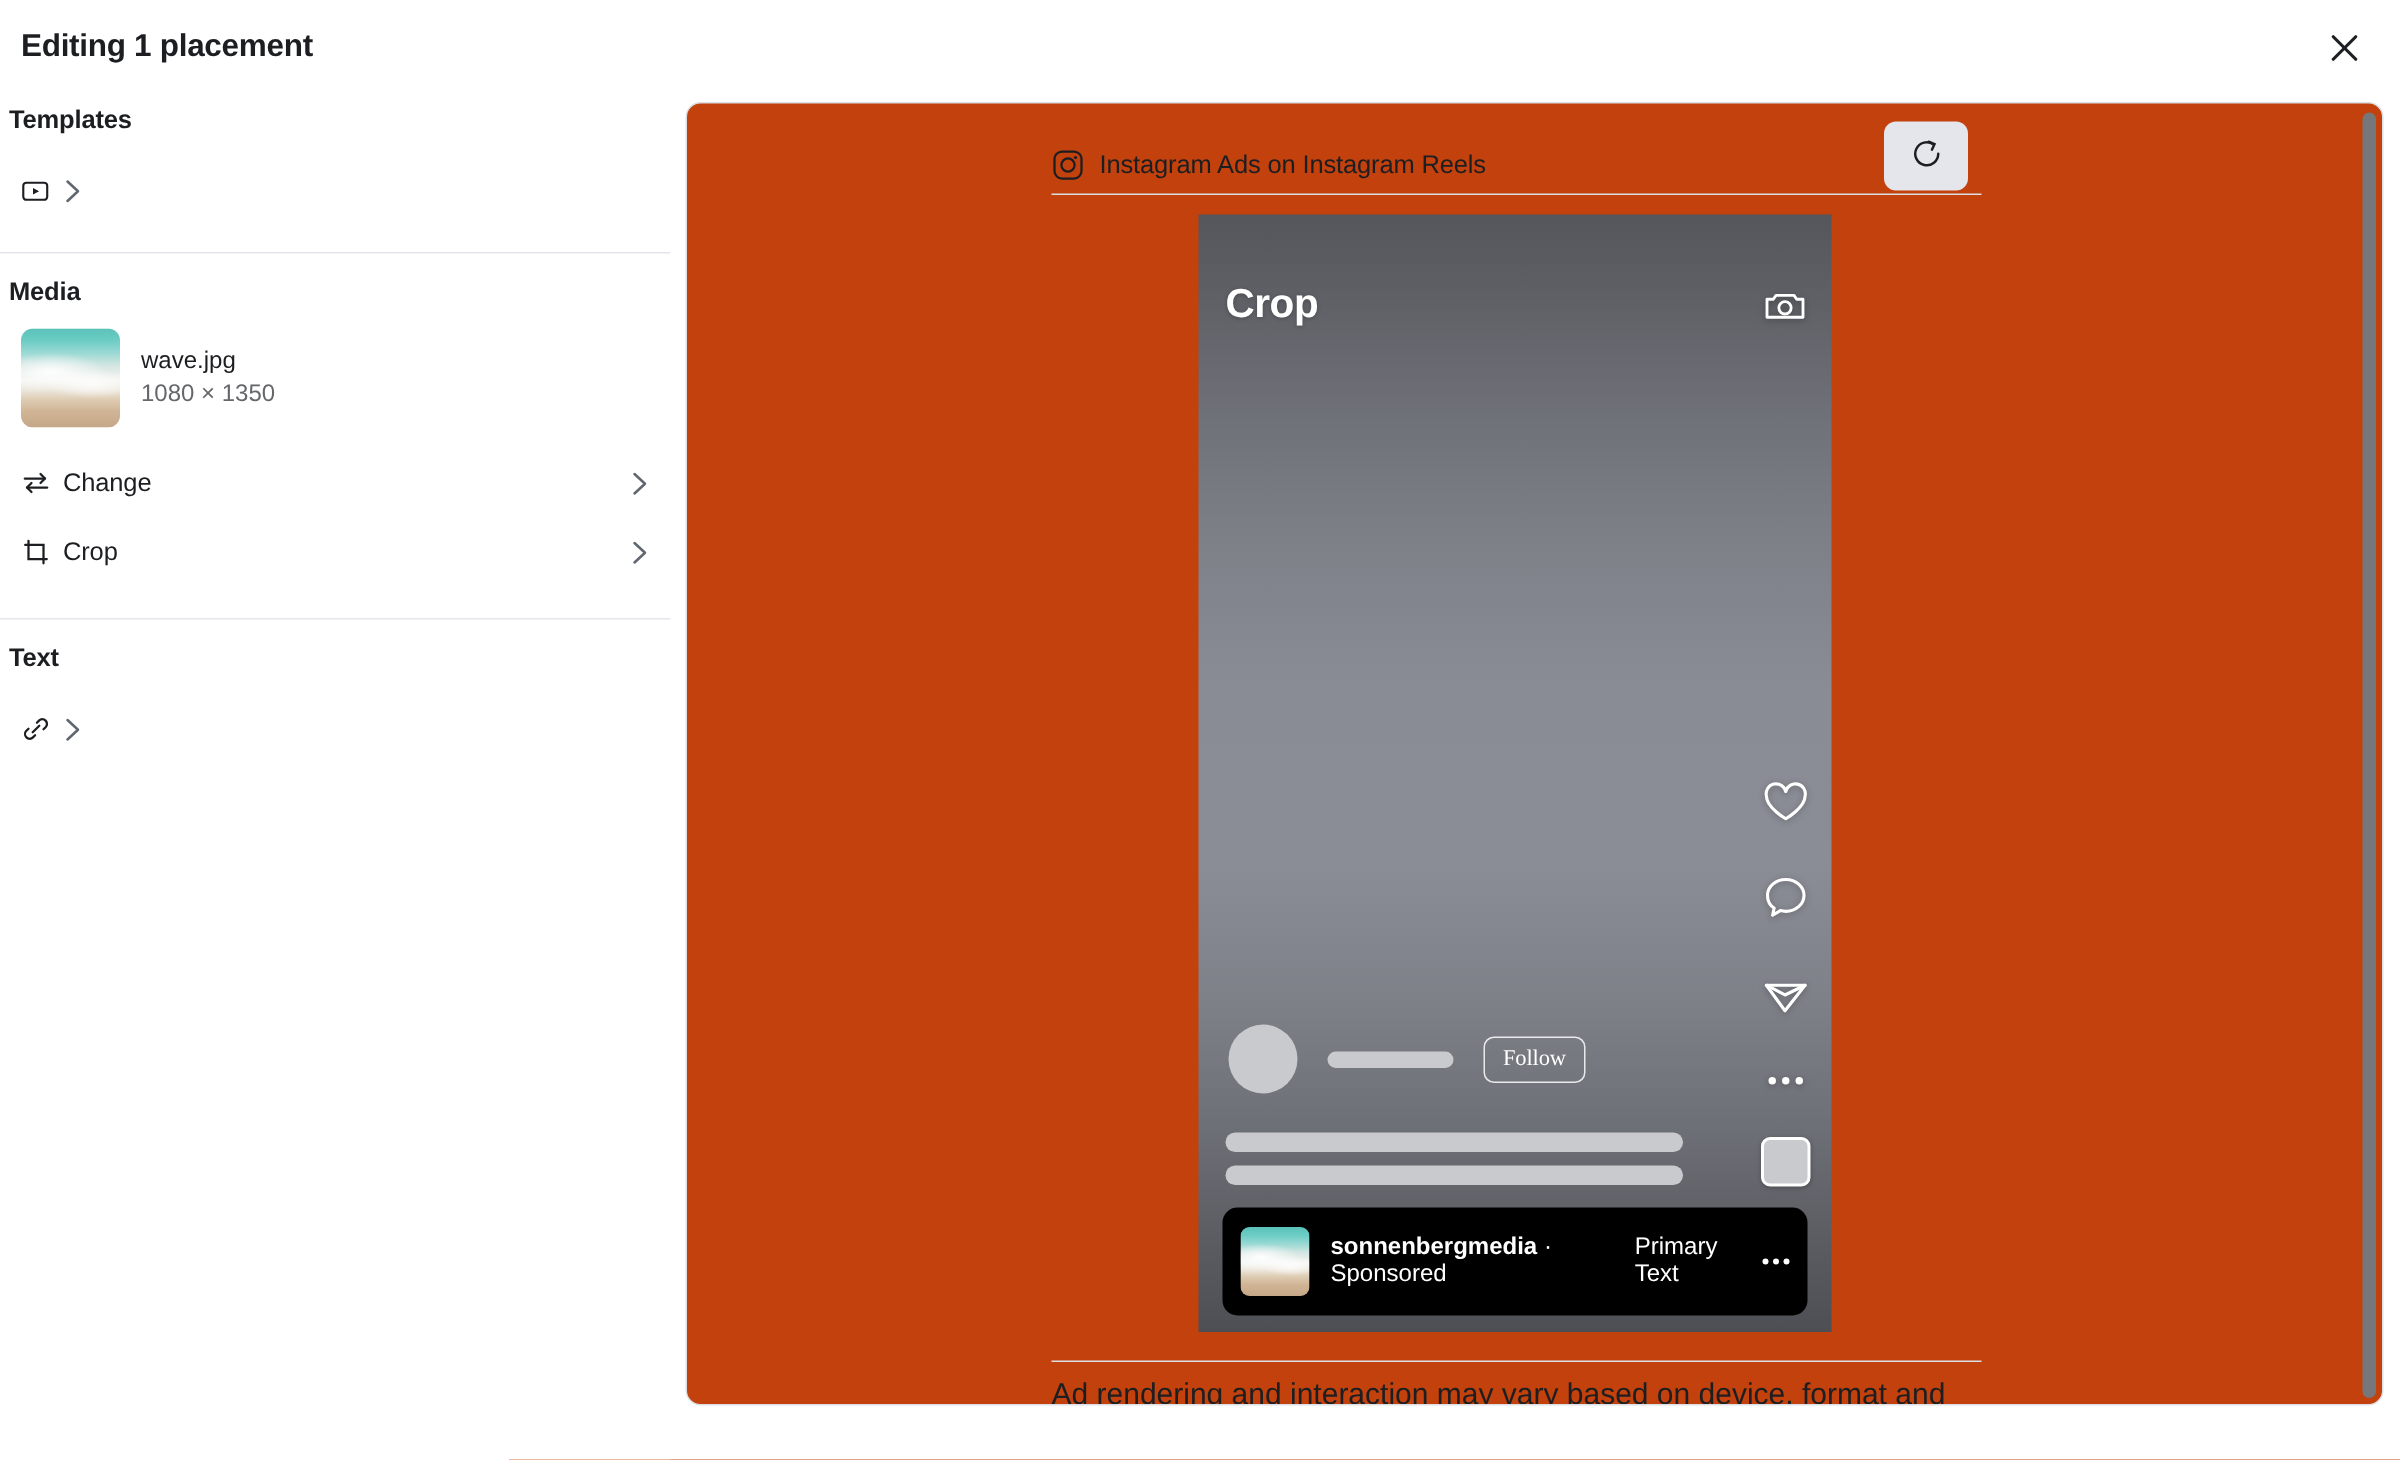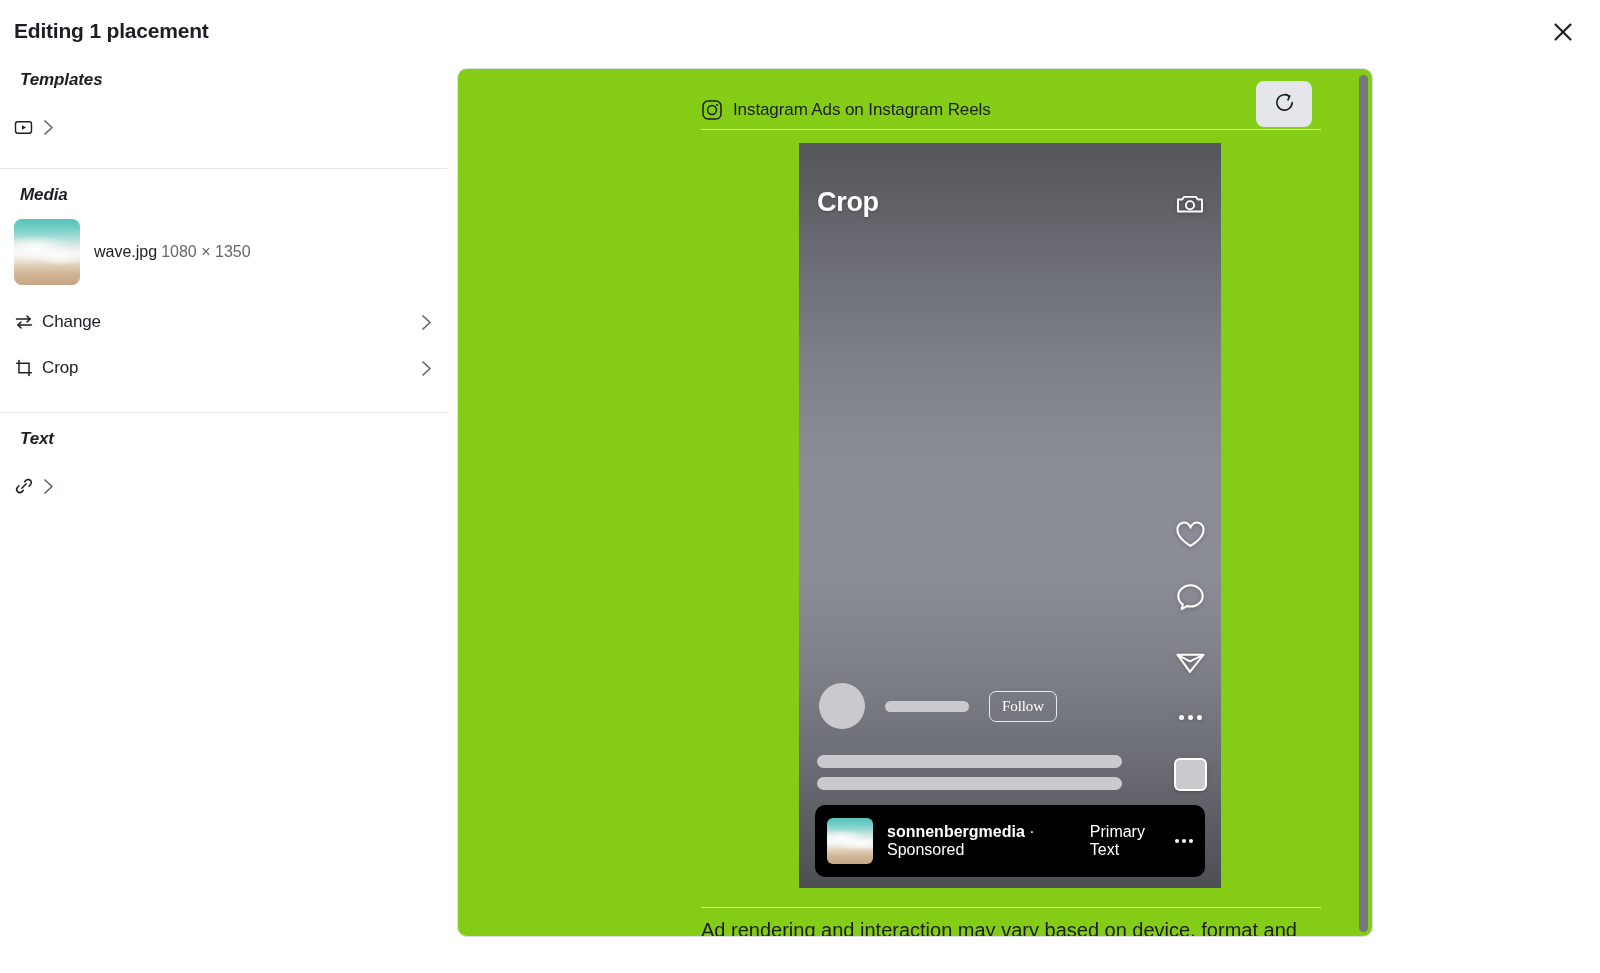--- a/index.html
+++ b/index.html
@@ -30,21 +30,21 @@
     background: transparent; border: none;
   }
 
   
   .sidebar {
     position: absolute; left: 0; top: 62px;
     width: 447px; height: 911px;
     background: #fff;
     overflow: hidden;
   }
-  .section { padding: 0 20px; font-style: italic; }
+  .section { padding: 0 6px; }
   .section-title {
     font-size: 17px; font-weight: bold; color: #1c1e21;
     letter-spacing: -0.1px;
   }
   .divider {
     height: 1px; background: #e4e6eb; margin: 0;
     width: 447px;
   }
   .row {
     display: flex; align-items: center;
@@ -76,29 +76,29 @@
   .wave-img {
     width: 100%; height: 100%;
     background:
       radial-gradient(ellipse 80% 28% at 30% 44%, rgba(255,255,255,0.95) 0%, rgba(255,255,255,0.1) 70%),
       radial-gradient(ellipse 60% 20% at 72% 56%, rgba(255,255,255,0.85) 0%, rgba(255,255,255,0.05) 72%),
       linear-gradient(to bottom,
         #3fb8ad 0%, #52c4bb 12%, #86d2cb 24%,
         #cfe2de 38%, #f2f3ef 52%, #eae4d8 62%,
         #d8c3a5 72%, #c8a783 84%, #bb9872 100%);
   }
-  .media-meta { display: flex; flex-direction: row; gap: 4px; }
+  .media-meta { display: flex; flex-direction: column; gap: 4px; }
   .media-name { font-size: 16px; color: #1c1e21; }
   .media-dims { font-size: 16px; color: #65676b; }
 
   
   .preview-panel {
     position: absolute; left: 457px; top: 68px;
-    width: 916px; height: 869px;
-    background: #84cc16;
+    width: 1132px; height: 869px;
+    background: #c2410c;
     border: 1px solid #dcdfe3;
     border-radius: 10px;
     overflow: hidden;
   }
   .preview-head {
     position: absolute; left: 243px; top: 12px;
     width: 620px; height: 58px;
     display: flex; align-items: center;
   }
   .ig-icon { margin-right: 10px; display: flex; align-items: center; }

